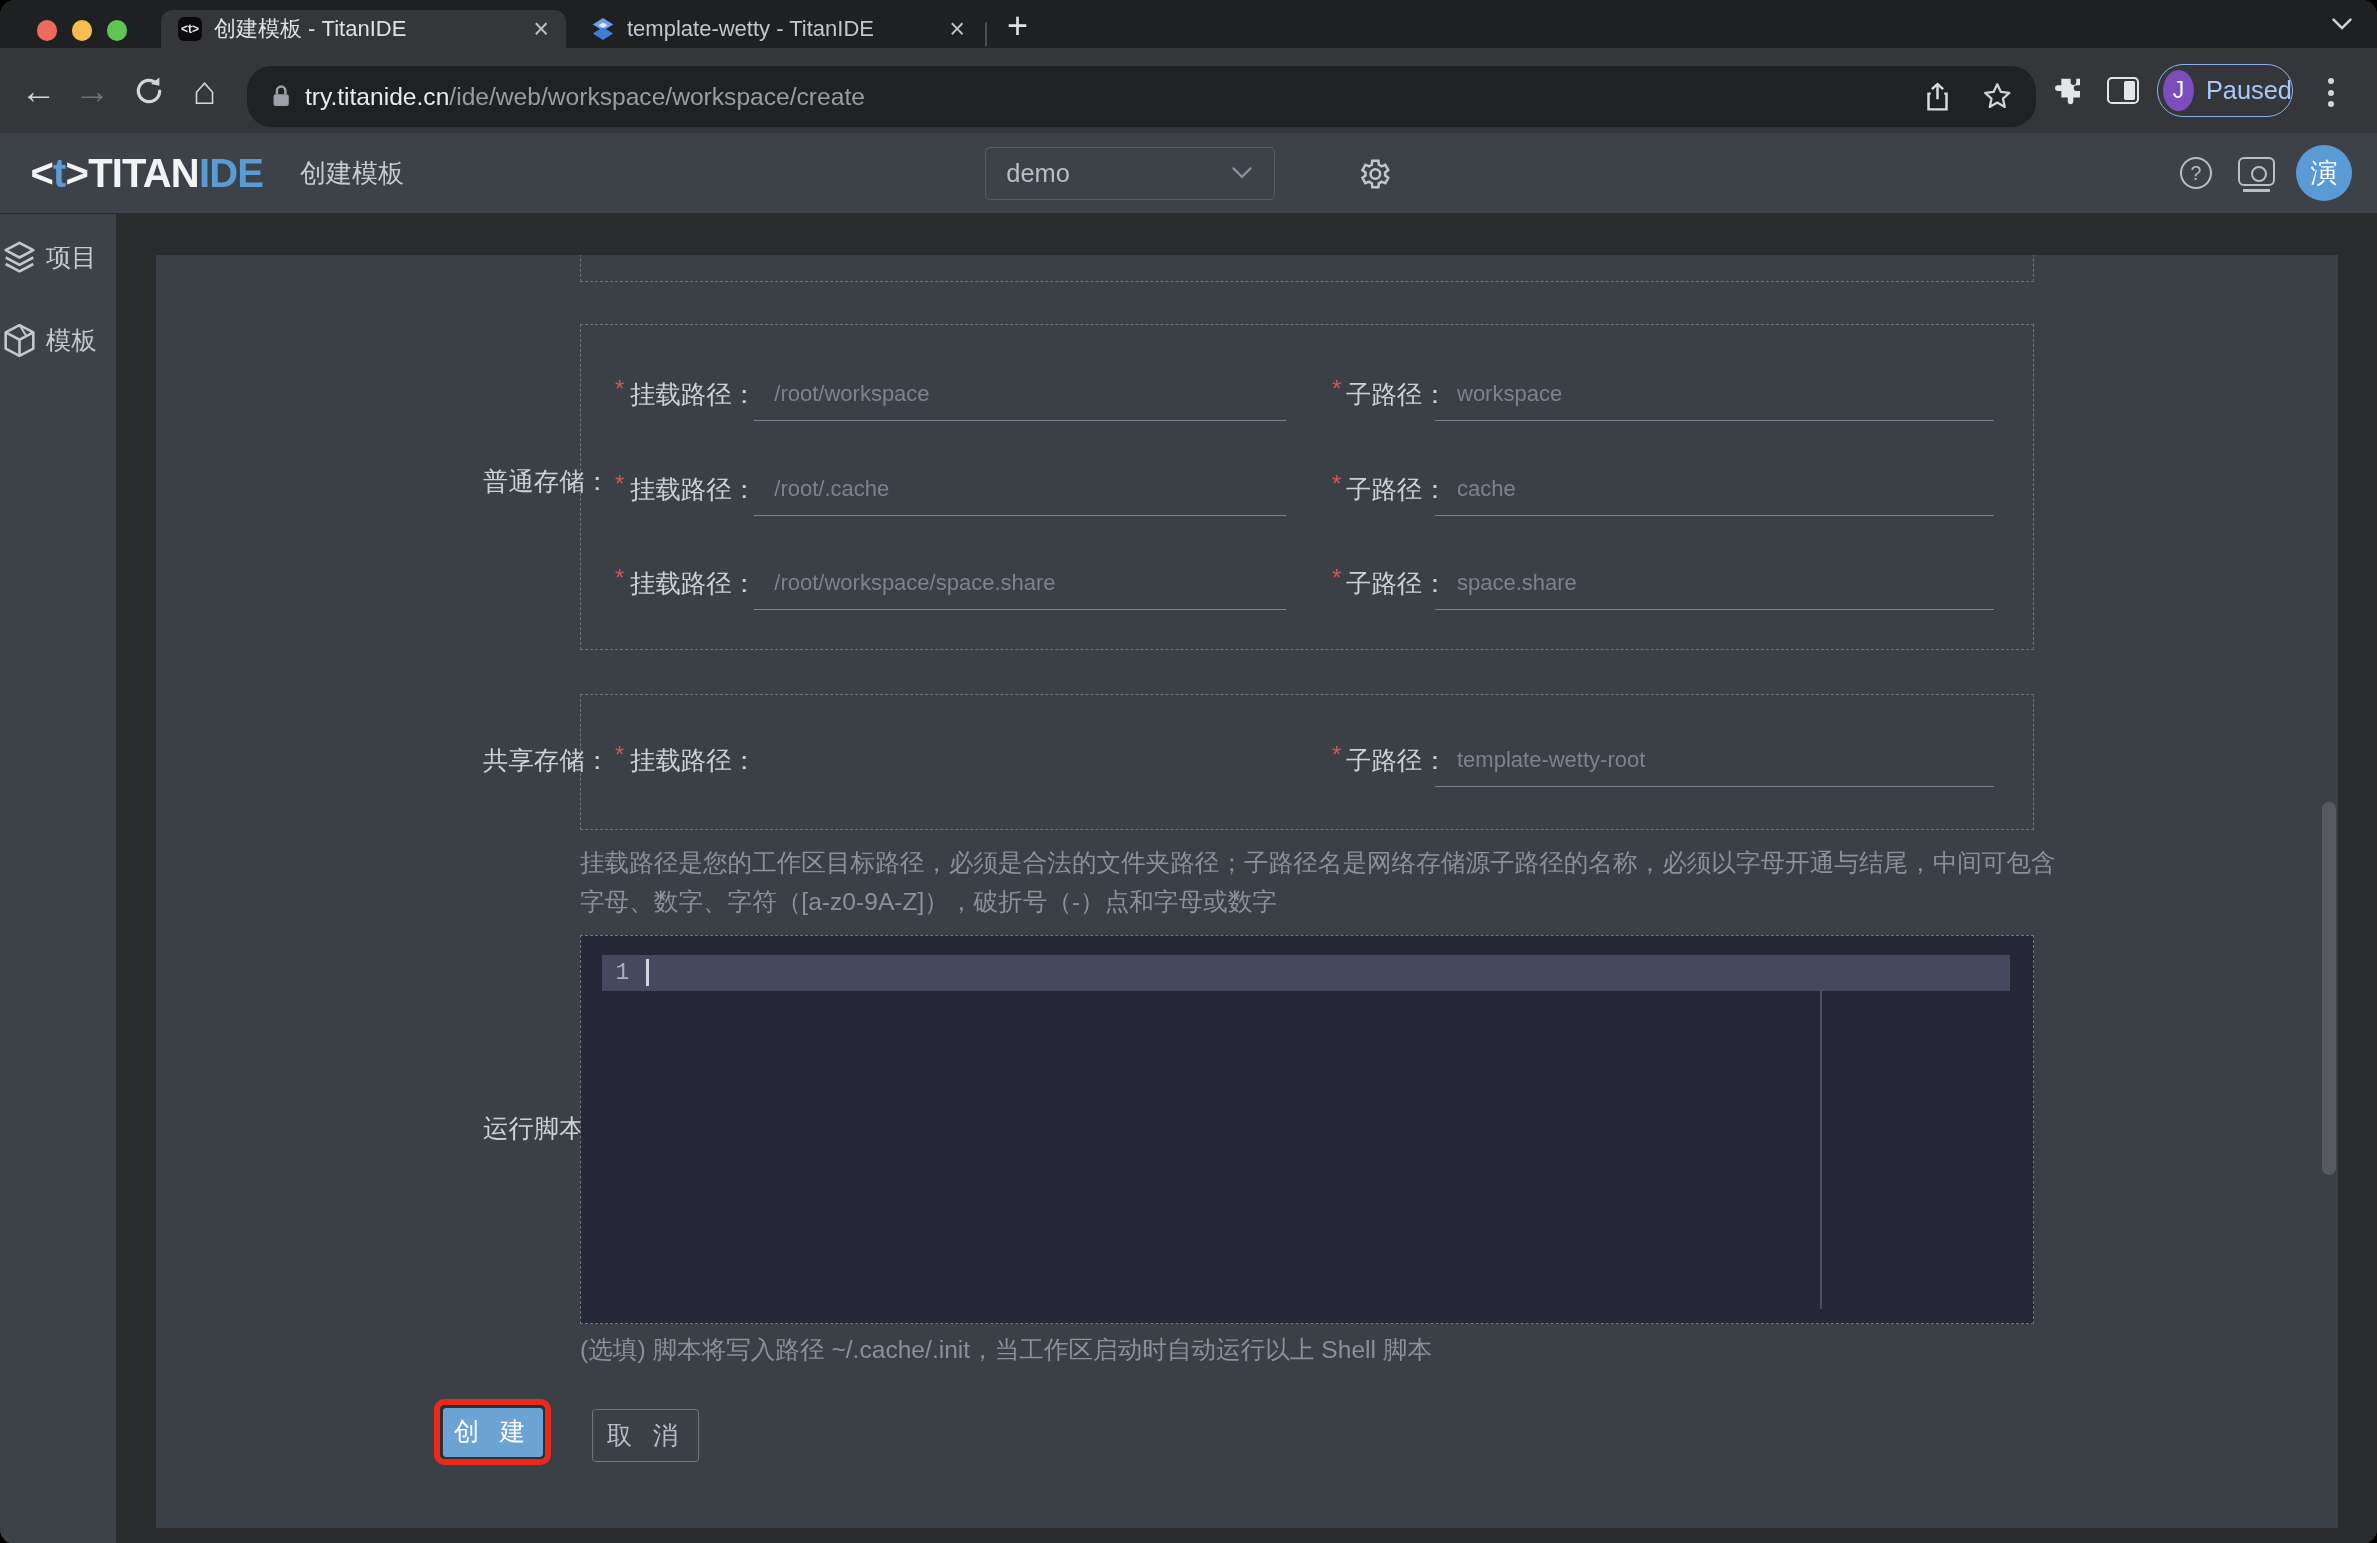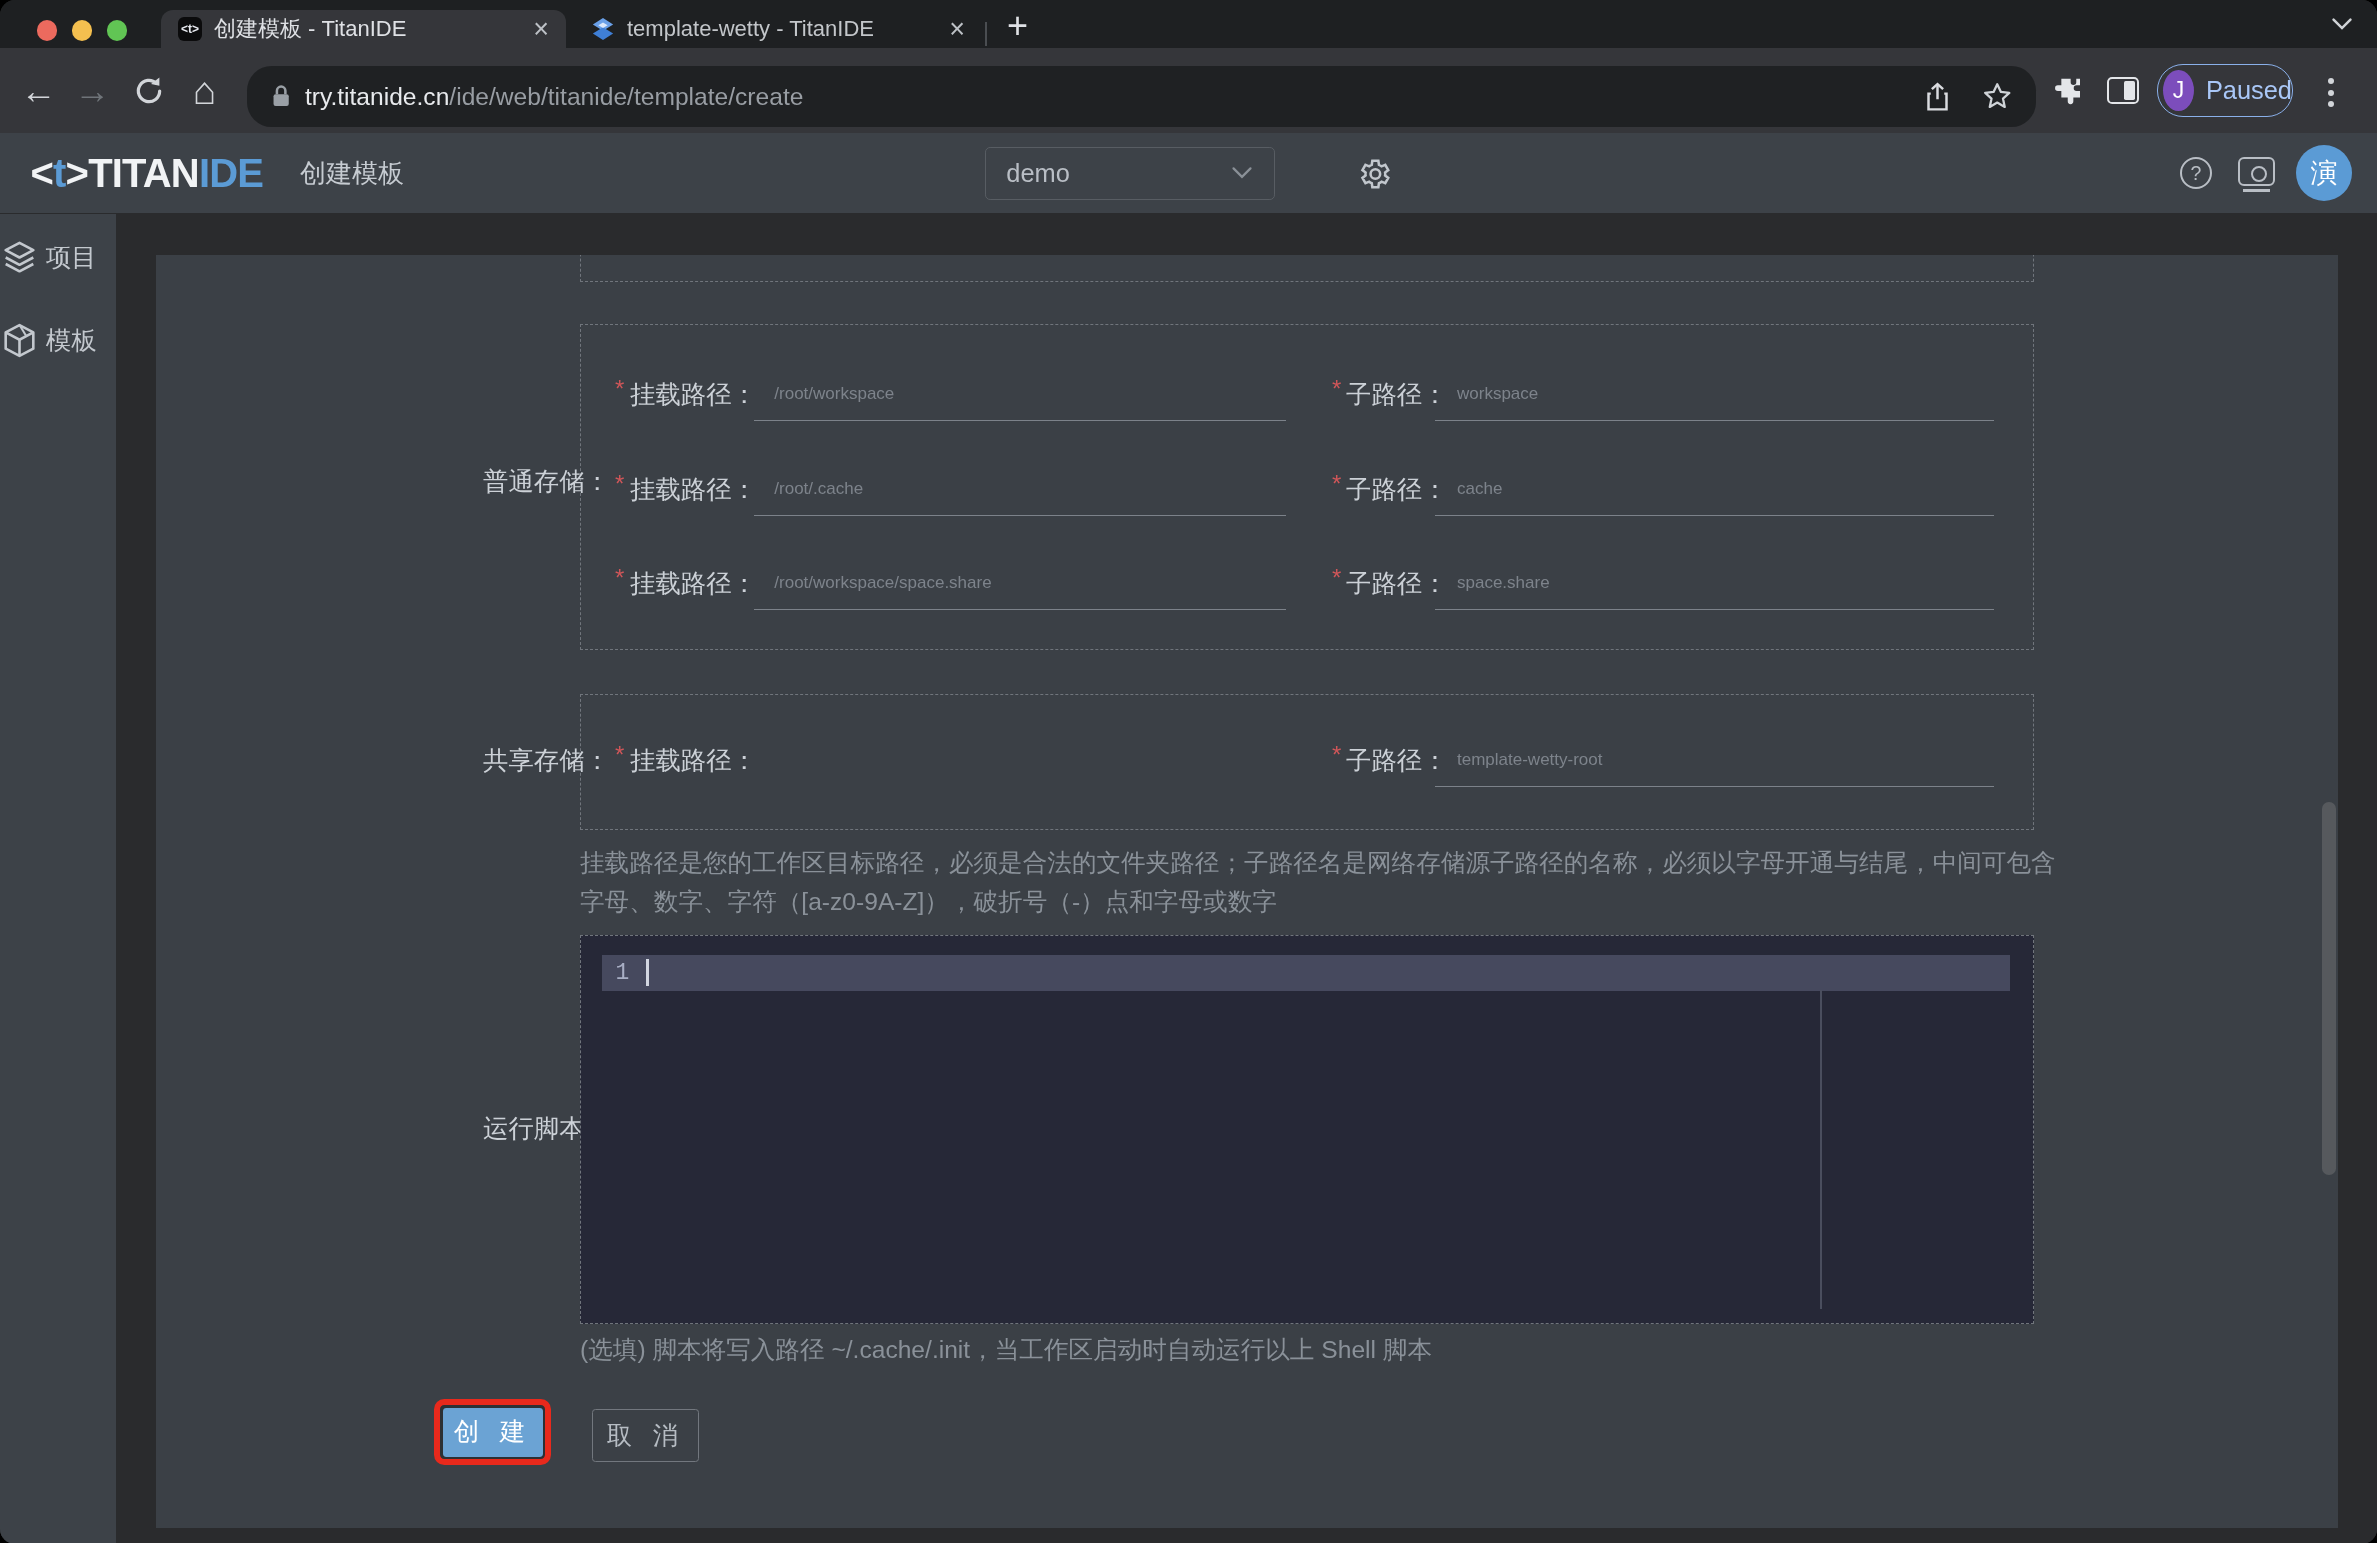--- a/index.html
+++ b/index.html
@@ -71,21 +71,21 @@
   .box-top{left:424px;width:1454px;top:-22px;height:49px;}
   .box1{left:424px;width:1454px;top:69px;height:326px;}
   .box2{left:424px;width:1454px;top:439px;height:136px;}
 
   .sec-label{position:absolute;left:0;width:420px;text-align:right;font-size:25.4px;color:#ccd1d7;margin-left:34px;}
   .frow{position:absolute;left:0;width:2183px;height:54px;}
   .req{position:absolute;top:6.8px;font-size:24px;color:#cf5659;}
   .req.m{left:459px;} .req.s{left:1176px;}
   .flabel{position:absolute;top:10.2px;font-size:25.4px;color:#ccd1d7;}
   .flabel.m{left:474px;} .flabel.s{left:1190px;}
-  .finput{position:absolute;top:0;height:53px;background:transparent;border:none;border-bottom:1.7px solid #7c828a;font-size:17px;color:#5eead4;font-family:inherit;outline:none;box-sizing:border-box;}
+  .finput{position:absolute;top:0;height:53px;background:transparent;border:none;border-bottom:1.7px solid #7c828a;font-size:22px;color:#5eead4;font-family:inherit;outline:none;box-sizing:border-box;}
   .finput::placeholder{color:#7d838b;opacity:1;}
   .finput.m{left:598px;width:532px;padding:0 8.5px 0 20.3px;}
   .finput.s{left:1279px;width:559px;padding:0 8.5px 0 22px;}
 
   .path-help{position:absolute;left:424px;top:588px;width:1479px;font-size:24.6px;line-height:39px;color:#8a9199;}
 
   .editor-box{left:424px;width:1454px;top:680px;height:389px;background:#262837;}
   .cur-line{position:absolute;left:21px;right:23px;top:18.6px;height:36px;background:#46495e;display:flex;align-items:center;}
   .gutter{width:41px;text-align:center;font-family:"Liberation Mono","DejaVu Sans Mono",monospace;font-size:23px;color:#a8aec4;}
   .caret{width:2.5px;height:27px;background:#d2d6e0;margin-left:3.4px;}
@@ -150,21 +150,21 @@
     <div class="navbtn home">⌂</div>
 
     <div class="urlbar">
       <span class="urlicon">
         <svg width="20.3" height="25.4" viewBox="0 0 24 30">
             <rect x="3" y="12" width="18" height="14" rx="2.5" fill="#9aa0a6"></rect>
             <path d="M7 12 V8a5 5 0 0 1 10 0 v4" fill="none" stroke="#9aa0a6" stroke-width="3"></path>
           </svg>
       </span>
       <span class="url-host">try.titanide.cn</span>
-        <span class="url-path">/ide/web/titanide/template/create</span>
+        <span class="url-path">/ide/web/workspace/workspace/create</span>
       <span class="spacer"></span>
       <span class="urlicon">
         <svg width="27" height="32" viewBox="0 0 24 28">
             <path d="M6 11h-2v14h16V11h-2" fill="none" stroke="#dadce0" stroke-width="2.2"></path>
             <line x1="12" y1="2.5" x2="12" y2="16" stroke="#dadce0" stroke-width="2.2"></line>
             <polyline points="7,7 12,2.5 17,7" fill="none" stroke="#dadce0" stroke-width="2.2"></polyline>
           </svg>
       </span>
       <span class="urlicon star-glyph">
         <svg width="30.5" height="30.5" viewBox="0 0 24 24">

